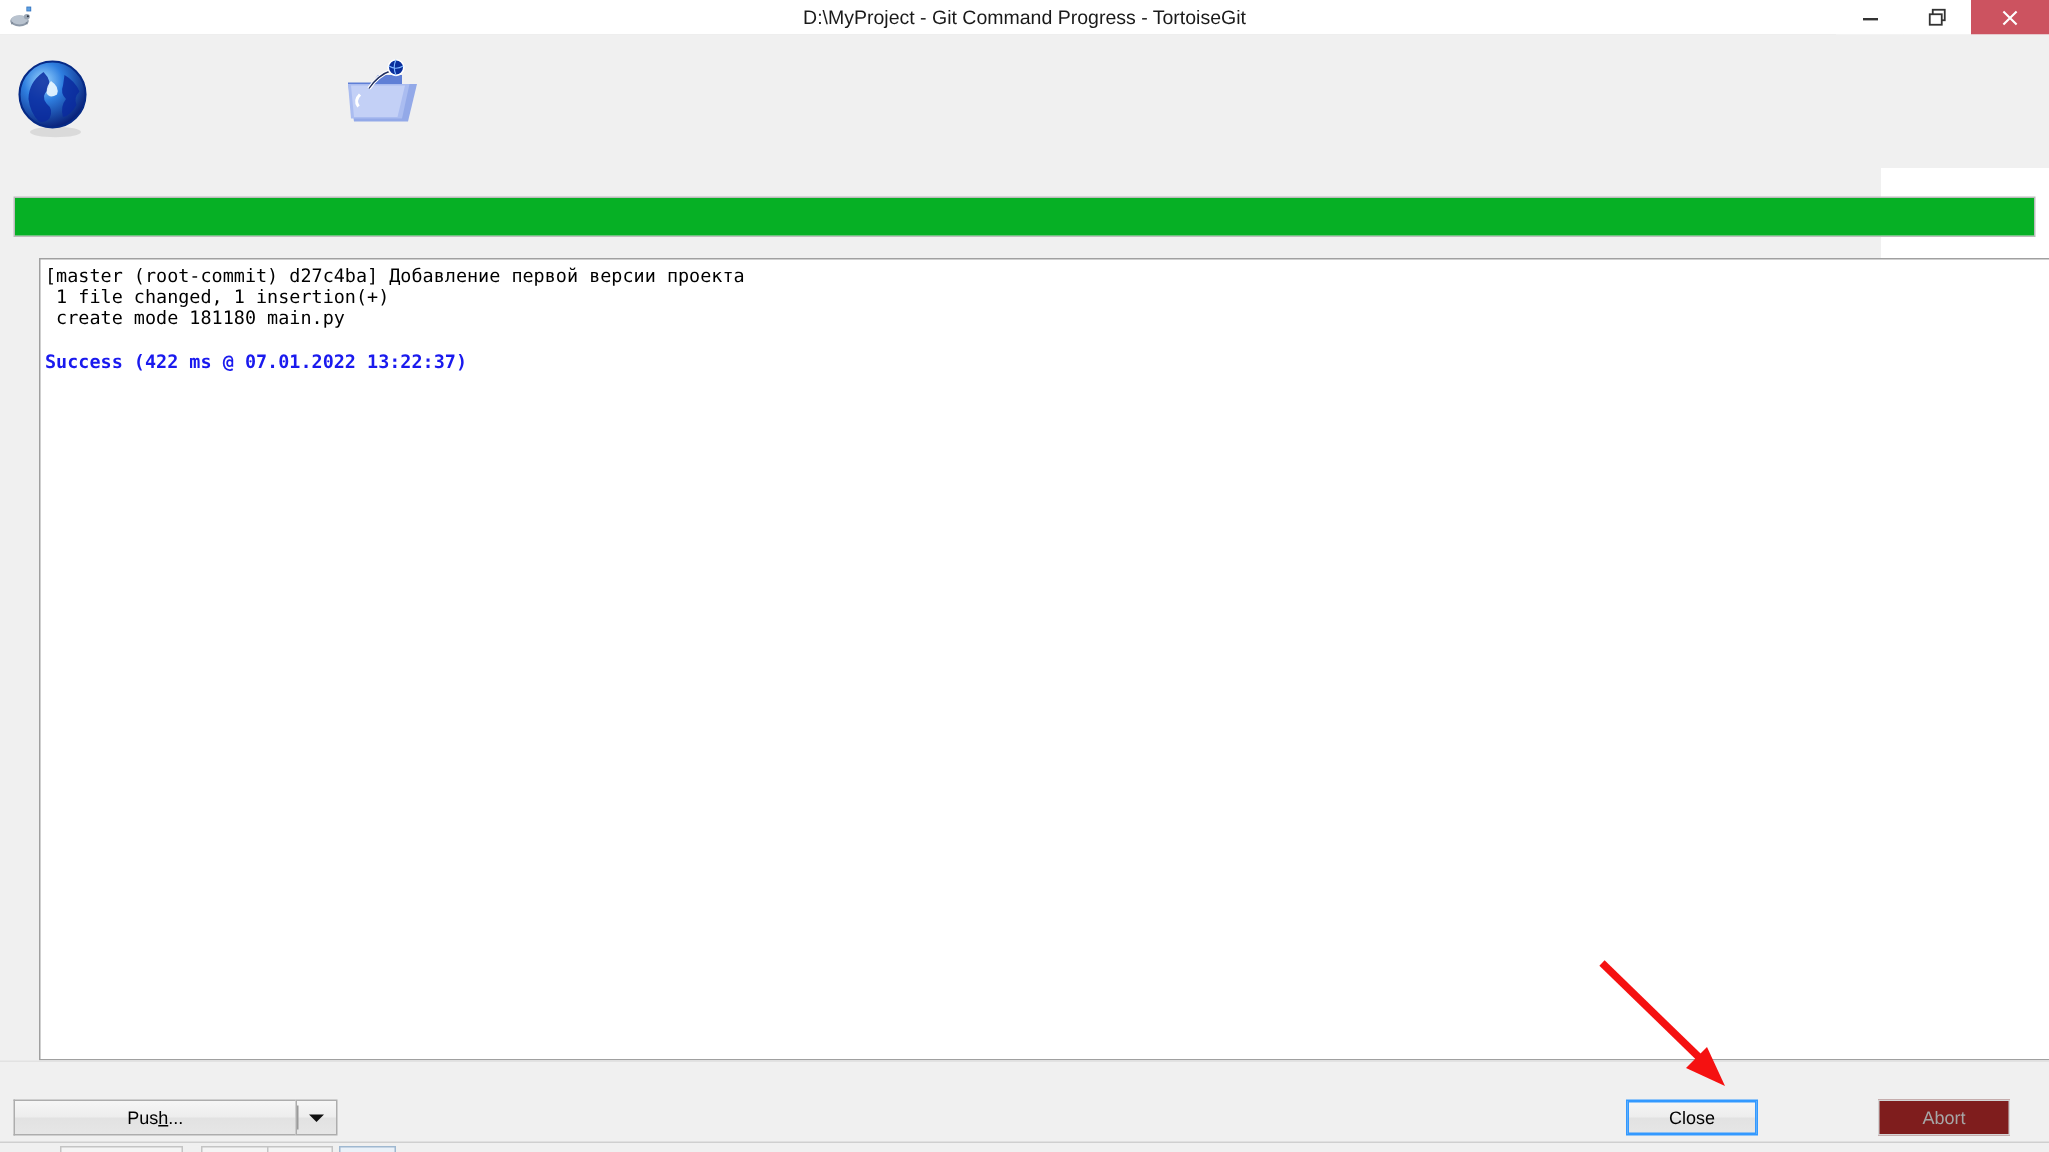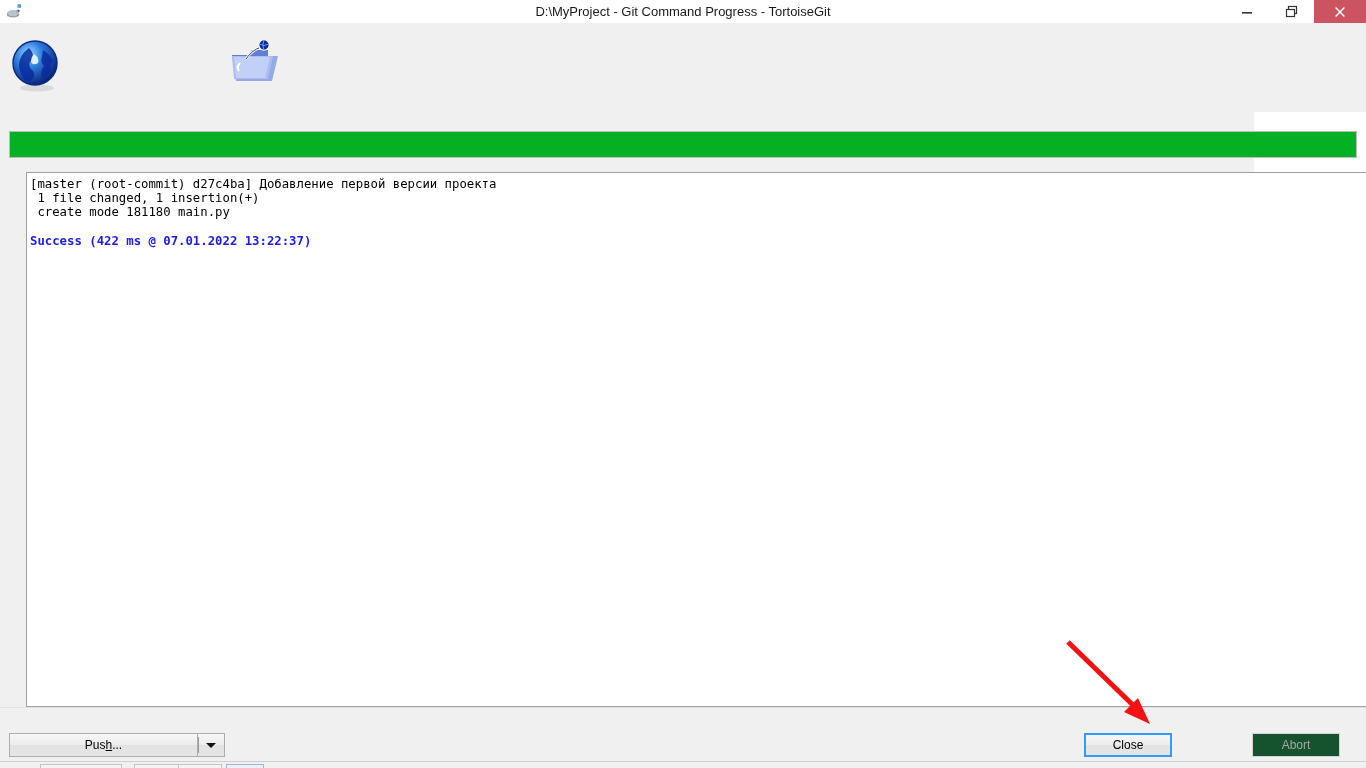--- a/index.html
+++ b/index.html
@@ -197,21 +197,21 @@
   }
   .dlg-btn.close-btn {
     left: 1084px;
     border: 1px solid #3399ff;
     outline: 1px solid #3399ff;
     outline-offset: -2px;
   }
   .dlg-btn.abort-btn {
     left: 1252px;
     color: #a6a6a6;
-    background: #14532d;
+    background: #7f1d1d;
     border: 1px solid #d4d4d4;
   }
 
   
   .taskbar {
     position: absolute;
     left: 0; top: 761px;
     width: 1366px;
     height: 7px;
     background: #f0f0f0;

